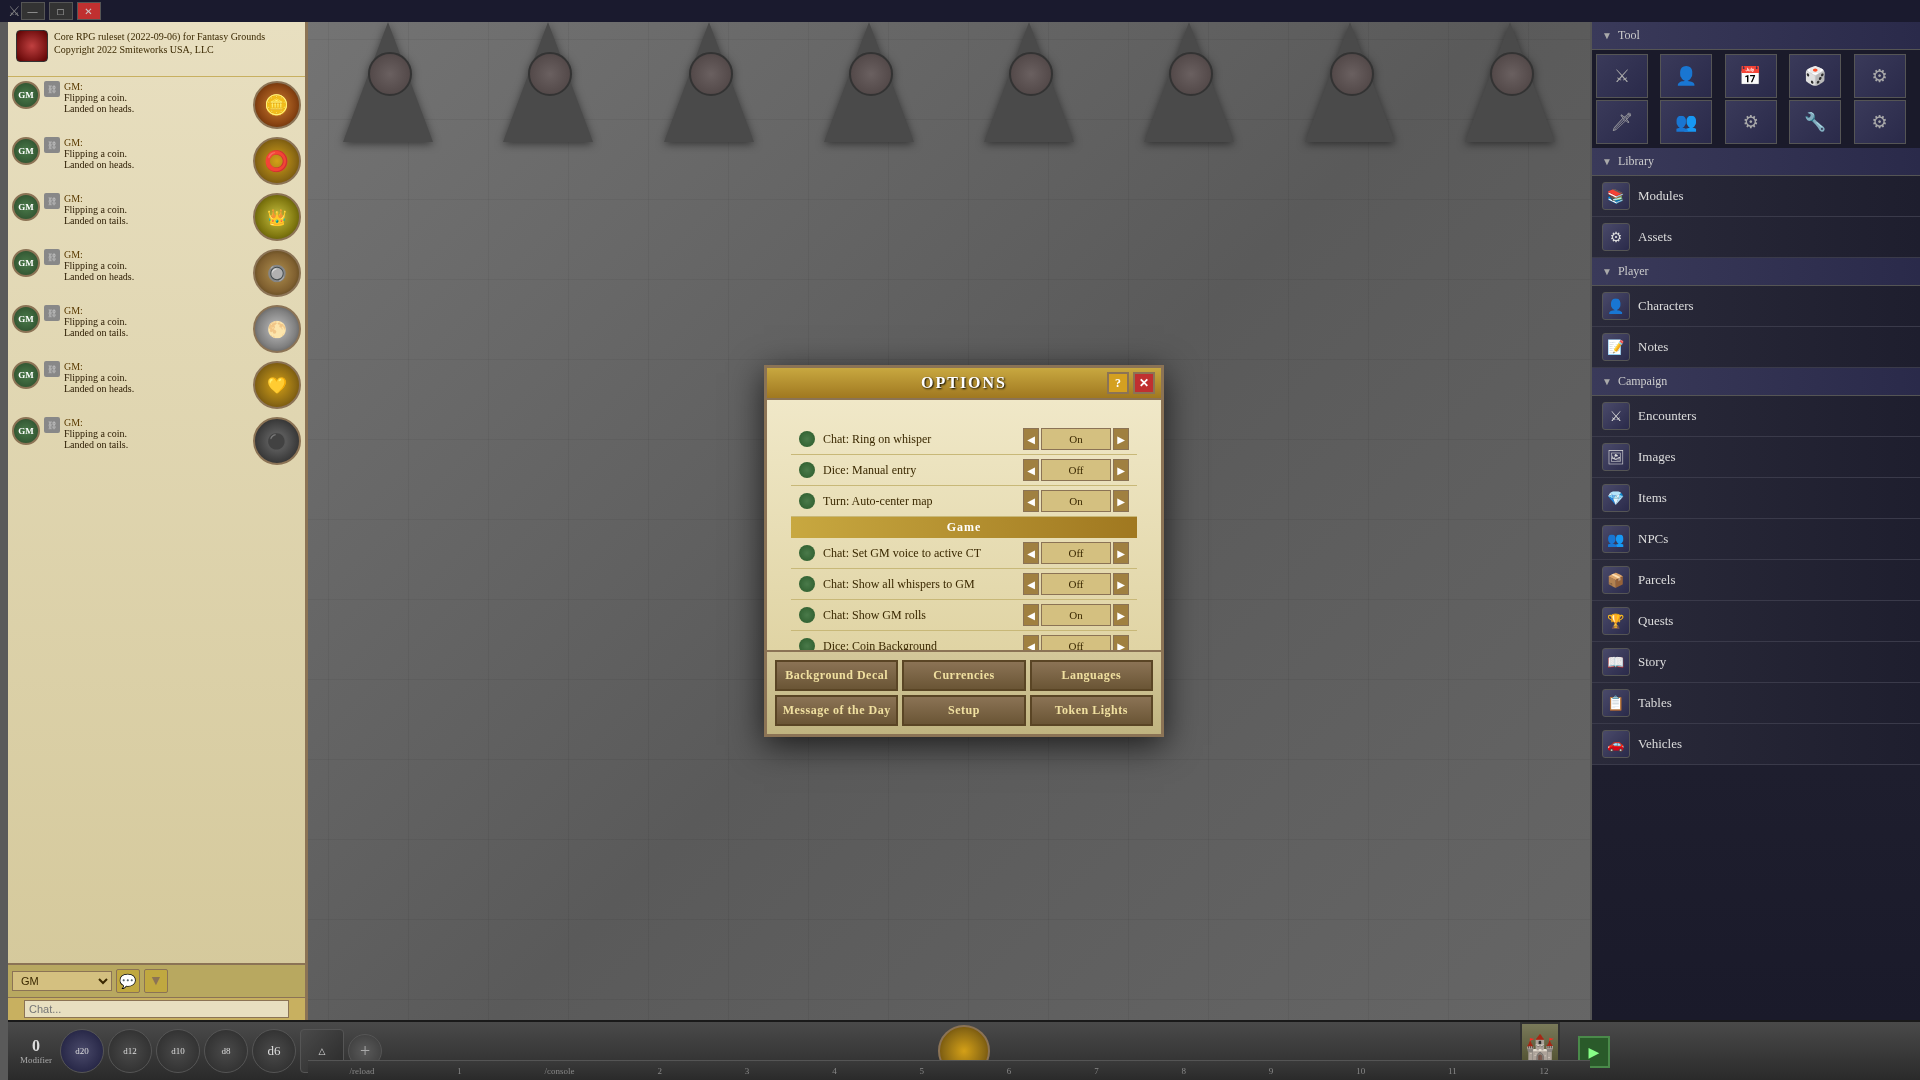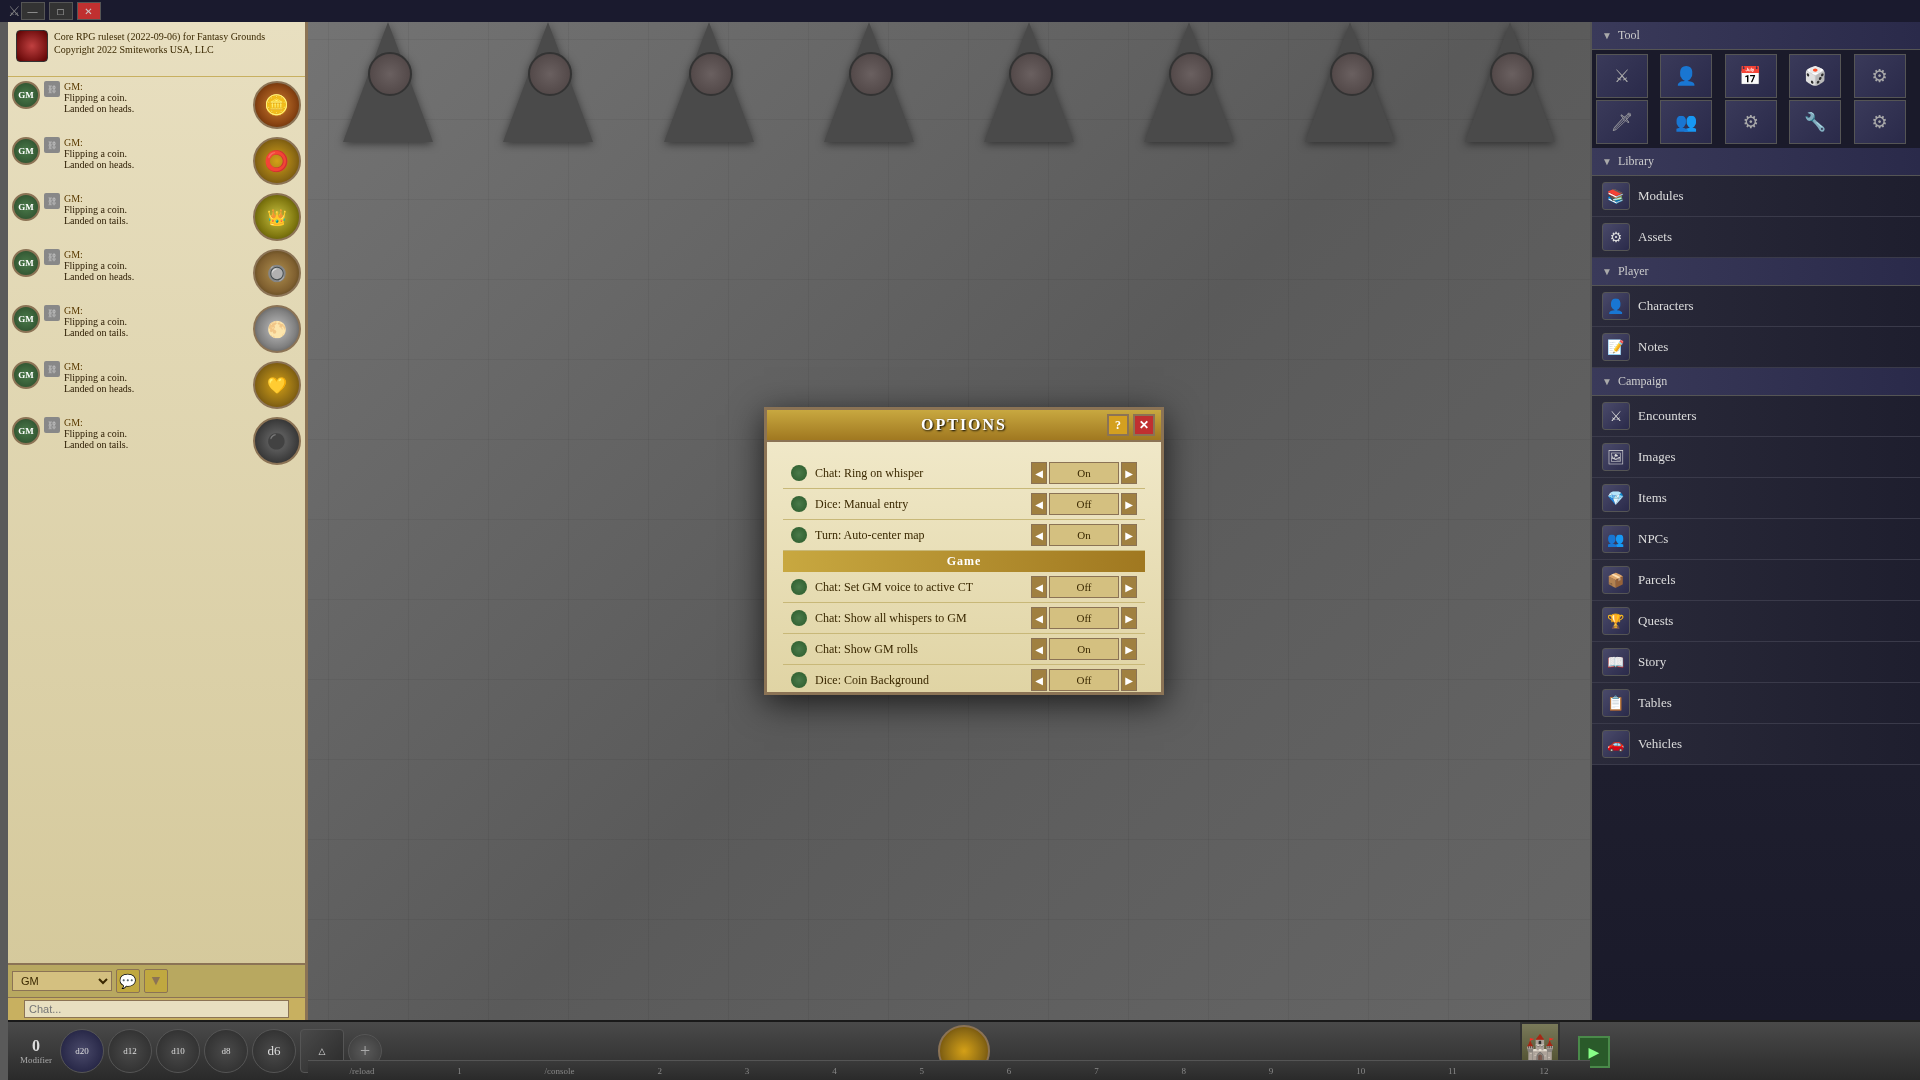--- a/index.html
+++ b/index.html
@@ -365,21 +365,21 @@
       width: 22px; height: 22px;
       border: 2px solid #8B7355;
       display: flex; align-items: center; justify-content: center;
       font-size: 12px; font-weight: bold;
       cursor: pointer;
     }
     .dialog-btn-help { right: 32px; background: #d4a020; color: #fff; }
     .dialog-btn-close { right: 6px; background: #c03030; color: #fff; }
 
     #options-content {
-      padding: 16px;
+      padding: 24px;
       max-height: 250px;
       overflow-y: auto;
       background: linear-gradient(180deg, #f0e8c8 0%, #e0d4a4 100%);
     }
 
     .option-row {
       display: flex;
       align-items: center;
       padding: 4px 8px;
       border-bottom: 1px solid #c8b878;
@@ -746,20 +746,32 @@
         </div>
       </div>
       <div class="option-row">
         
         
         
       </div>
 
     </div>
 
+    <div id="options-footer">
+      <div class="footer-btn-row">
+        <div class="options-btn">Background Decal</div>
+        <div class="options-btn">Currencies</div>
+        <div class="options-btn">Languages</div>
+      </div>
+      <div class="footer-btn-row">
+        <div class="options-btn">Message of the Day</div>
+        <div class="options-btn">Setup</div>
+        <div class="options-btn">Token Lights</div>
+      </div>
+    </div>
   </div>
 
   <div id="bottom-toolbar">
 
     <div id="modifier-display">
       <div style="font-size:16px; font-weight:bold;">0</div>
       <div style="font-size:9px; color:#aaa;">Modifier</div>
     </div>
 
     <div class="dice-btn" style="background: radial-gradient(circle, #4a4a6a 0%, #1a1a3a 100%); font-size:9px; color:#ddd;">

